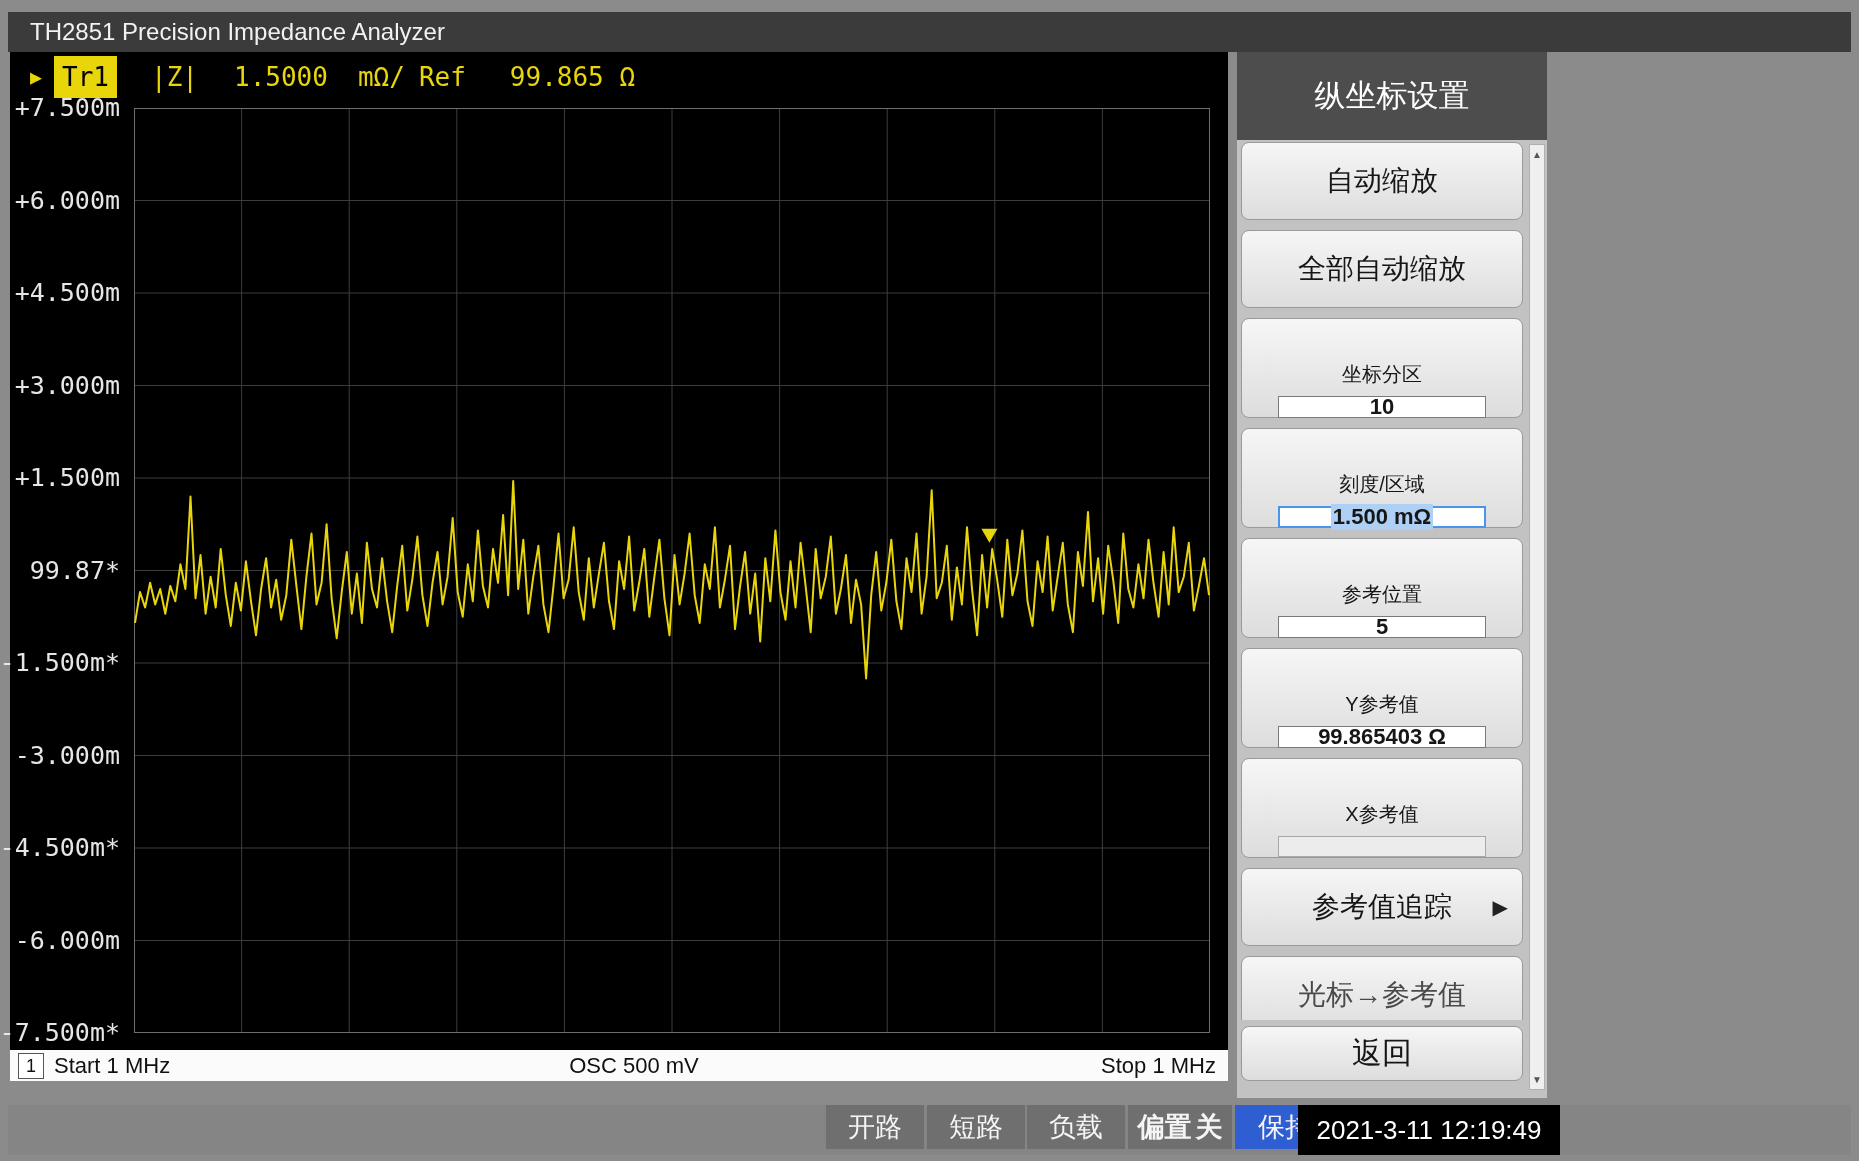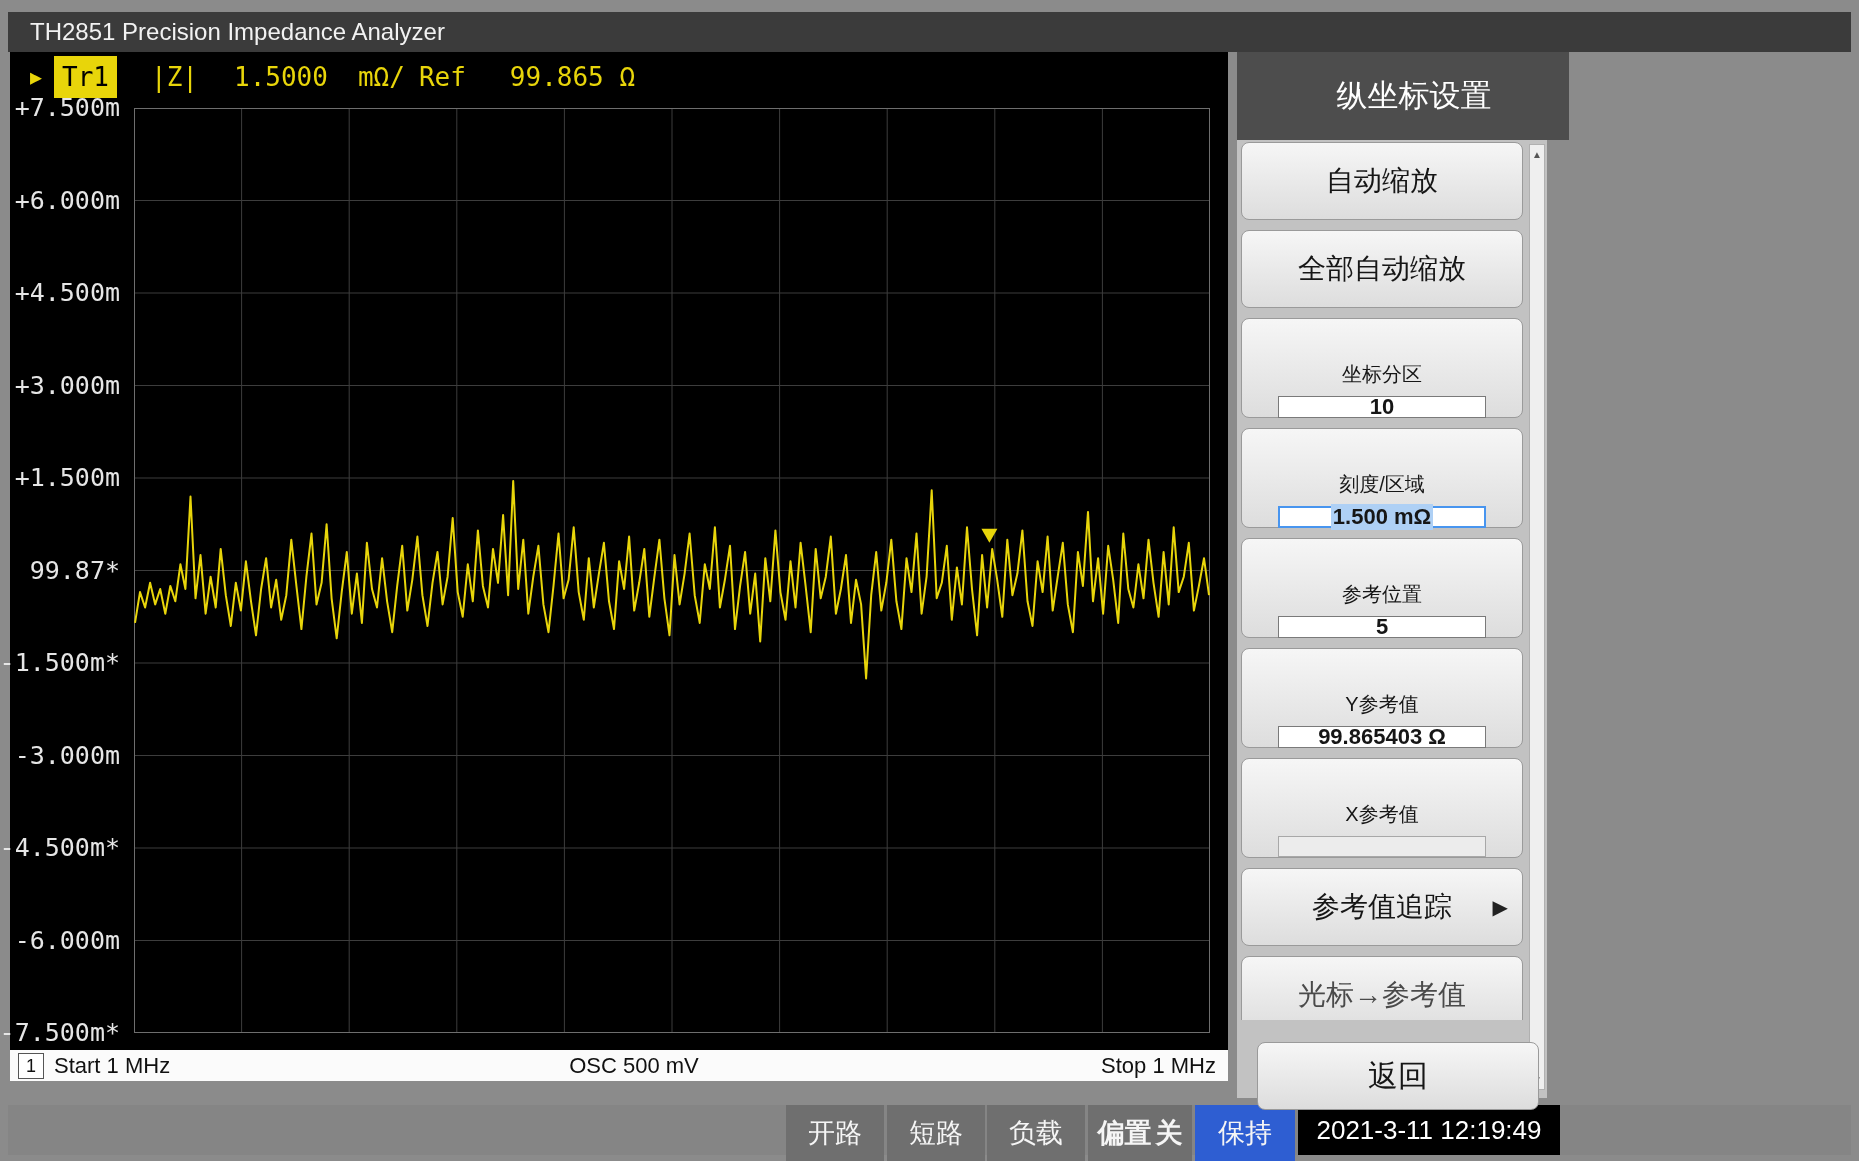--- a/index.html
+++ b/index.html
@@ -63,35 +63,35 @@
     display:flex;align-items:center;justify-content:center;
     font-size:22px;font-weight:bold;box-sizing:border-box;
   }
   .sb-input.focused{border:2px solid #4895ef;}
   .selected-text{background:#aed0f5;padding:0 2px;}
   .caret{display:inline-block;width:2px;height:24px;background:#222;margin-left:1px;}
   .sb-input.empty{background:#ececec;border-color:#a8a8a8;}
   .more-arrow{position:absolute;right:14px;font-size:20px;color:#222;}
   .sb-btn.clipped{color:#4a4a4a;}
   .sb-btn.back{
-    position:absolute;left:4px;top:974px;width:282px;height:68px;margin:16px;
+    position:absolute;left:4px;top:974px;width:282px;height:55px;margin:0;
     font-size:30px;z-index:3;
   }
   .sb-scrollbar{
     position:absolute;right:2px;top:92px;width:16px;height:946px;
     background:#efefef;border:1px solid #b0b0b0;box-sizing:border-box;
   }
   .sb-arrow{position:absolute;left:0;width:100%;text-align:center;font-size:10px;color:#555;cursor:pointer;}
   .sb-arrow.up{top:4px;}
   .sb-arrow.down{bottom:4px;}
   
   .bottom-bar{position:absolute;left:8px;top:1105px;width:1843px;height:50px;background:#858585;}
   .bb-btn{
-    position:absolute;top:0;height:56px;background:#6f6f6f;color:#f5f5f5;font-size:27px;
-    display:flex;align-items:center;justify-content:center;cursor:pointer;white-space:nowrap;
+    position:absolute;top:0;height:44px;background:#6f6f6f;color:#f5f5f5;font-size:27px;
+    display:flex;align-items:center;justify-content:center;cursor:pointer;white-space:nowrap;margin-left:40px;
   }
   .bb-open{left:778px;width:98px;}
   .bb-short{left:879px;width:98px;}
   .bb-load{left:979px;width:98px;}
   .bb-bias{left:1080px;width:104px;gap:4px;font-weight:bold;}
   .bb-hold{left:1187px;width:100px;background:#2e5ed2;}
   .bb-time{
     position:absolute;left:1290px;top:0;width:262px;height:50px;background:#000;color:#fff;
     font-size:26px;display:flex;align-items:center;justify-content:center;
   }
@@ -154,21 +154,21 @@
 <div class="x-footer">
   <div class="xf-center">OSC 500 mV</div>
   <div class="xf-left">
     <span class="ch-box">1</span>
     <span>Start  1 MHz</span>
   </div>
   <div class="xf-right">Stop  1 MHz</div>
 </div>
 
 <div class="sidebar">
-  <div class="sb-header" style="background: rgb(77, 77, 77); padding-left: 22px;">纵坐标设置</div>
+  <div class="sb-header" style="background: rgb(77, 77, 77);">纵坐标设置</div>
 
   <div class="sb-scroll">
     <div class="sb-btn">自动缩放</div>
     <div class="sb-btn">全部自动缩放</div>
 
     <div class="sb-btn compound">
       <div class="sb-lbl">坐标分区</div>
       <div class="sb-input">10</div>
     </div>
 

